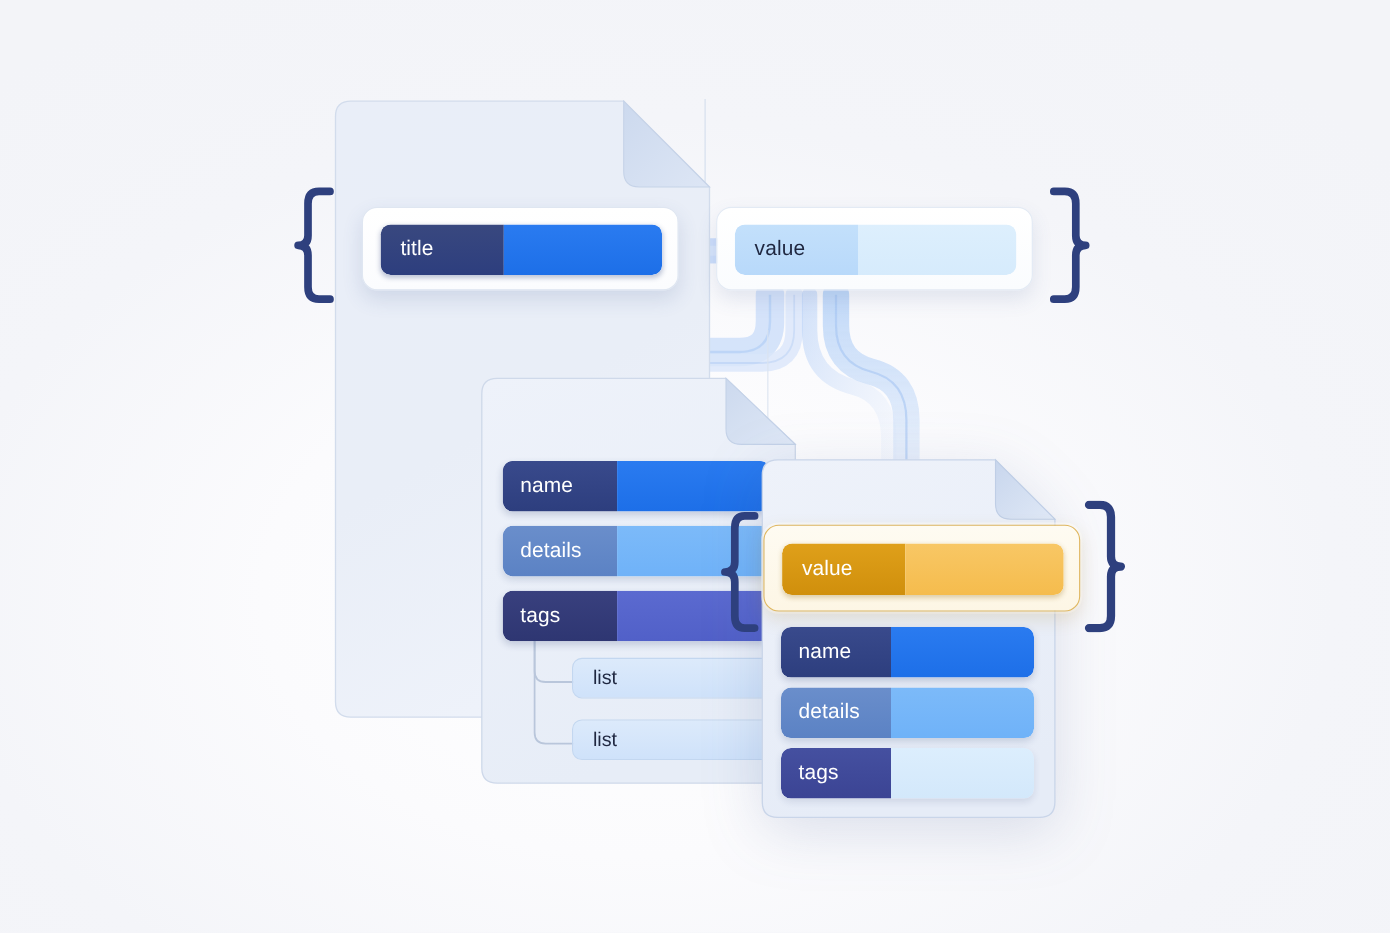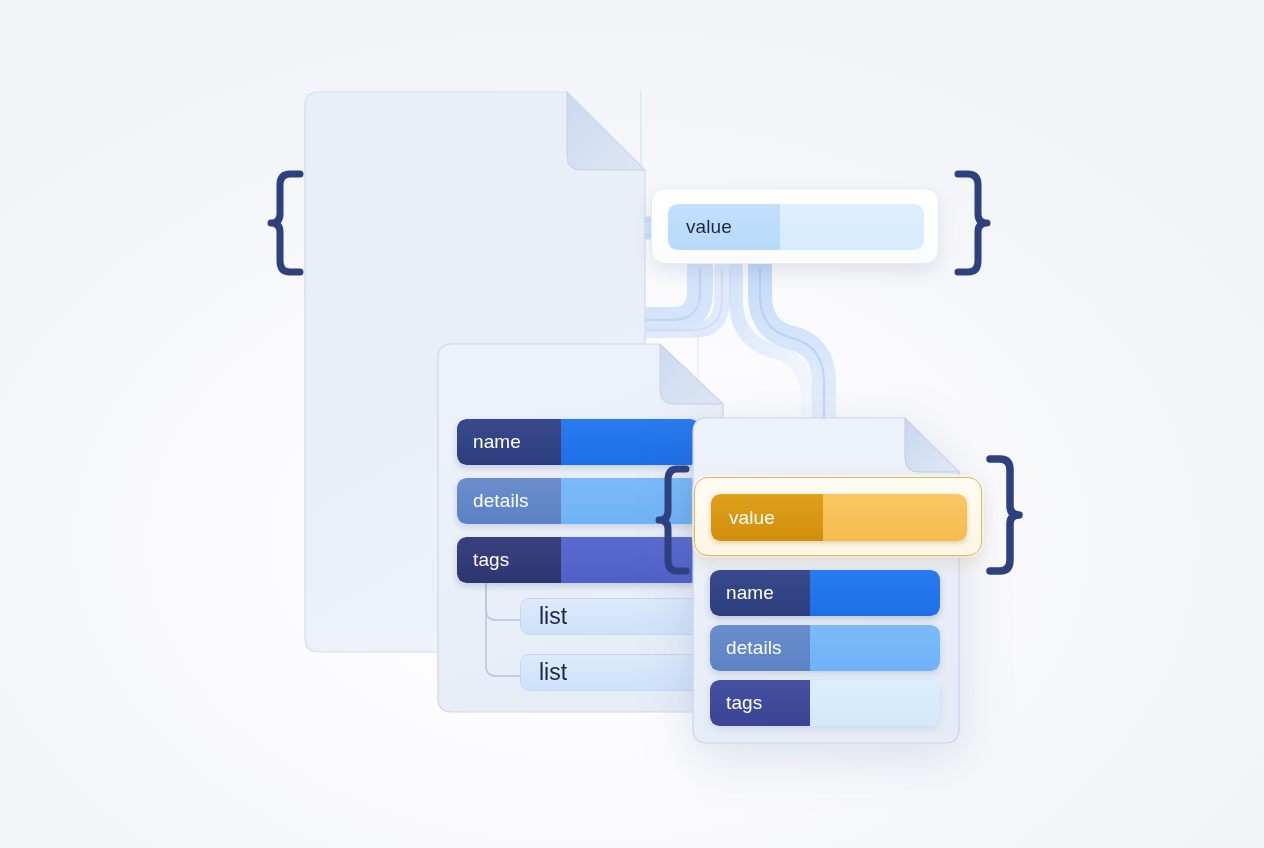--- a/index.html
+++ b/index.html
@@ -38,21 +38,21 @@
   .chip{
     position:absolute;border-radius:14px;box-sizing:border-box;
   }
 
   
   .pill{
     position:absolute;display:flex;align-items:center;
     border-radius:9px;box-sizing:border-box;
     background:linear-gradient(180deg,#dceafb 0%,#cfe2fa 100%);
     border:1px solid #c3d7f0;
-    color:#1f2740;font-size:23px;
+    color:#1f2740;font-size:18px;
   }
   .pill span{padding-left:18px;}
 
   .brace{position:absolute;}
   .tree{position:absolute;}
   .pipes{position:absolute;left:0;top:0;width:1264px;height:848px;pointer-events:none;}
 </style>
 </head>
 <body>
 
@@ -213,20 +213,31 @@
     <div class="val" style="background:linear-gradient(180deg,#7cbaf9 0%,#6fb2f8 100%);"></div>
   </div>
 
   <div class="row" style="left:710px;top:680px;width:230px;height:46px;box-shadow:0 3px 7px rgba(40,60,110,.12);">
     <div class="key" style="width:100px;padding-left:16px;background:linear-gradient(180deg,#4550a0 0%,#3b4494 100%);">
       <span class="keytext">tags</span>
     </div>
     <div class="val" style="background:linear-gradient(180deg,#dceefd 0%,#d3e8fb 100%);"></div>
   </div>
 
+  <div class="chip" style="left:329px;top:188px;width:288px;height:76px;
+              background:linear-gradient(180deg,#ffffff 0%,#fbfcfe 100%);
+              border:1.2px solid #dfe6f1;
+              box-shadow:0 8px 18px rgba(70,95,150,.16);">
+    <div class="row" style="left:16px;top:15px;width:256px;height:46px;box-shadow:0 2px 5px rgba(30,50,110,.28);">
+      <div class="key" style="width:112px;padding-left:18px;background:linear-gradient(180deg,#39487f 0%,#2d3e7e 100%);">
+        <span class="keytext">title</span>
+      </div>
+      <div class="val" style="background:linear-gradient(180deg,#2a7bf0 0%,#1d6fe8 100%);"></div>
+    </div>
+  </div>
 
   <div class="chip" style="left:651px;top:188px;width:288px;height:76px;
               background:linear-gradient(180deg,#ffffff 0%,#fafcfe 100%);
               border:1.2px solid #e3eaf4;
               box-shadow:0 8px 18px rgba(70,95,150,.13);">
     <div class="row" style="left:16px;top:15px;width:256px;height:46px;">
       <div class="key" style="width:112px;padding-left:18px;background:linear-gradient(180deg,#c3e0fb 0%,#b8d9fa 100%);">
         <span class="keytext" style="color:#1f2740;">value</span>
       </div>
       <div class="val" style="background:linear-gradient(180deg,#ddeffd 0%,#d6ebfc 100%);"></div>

